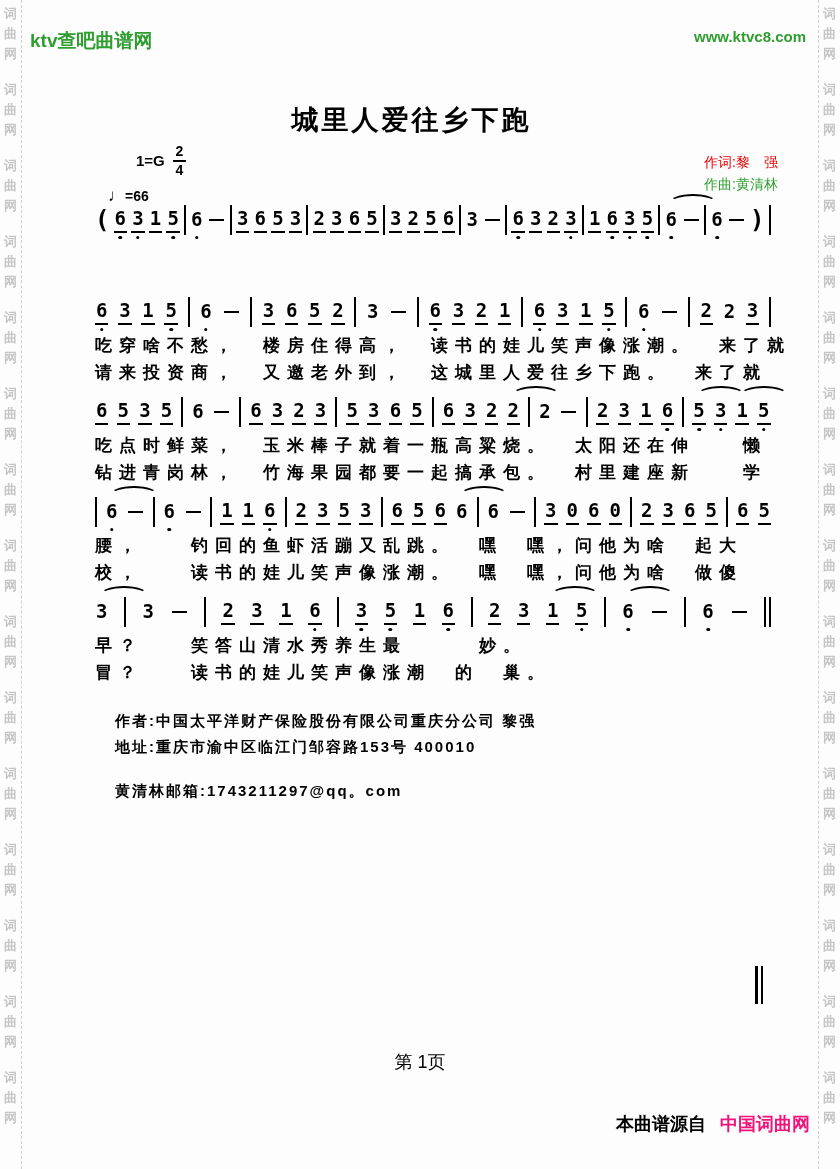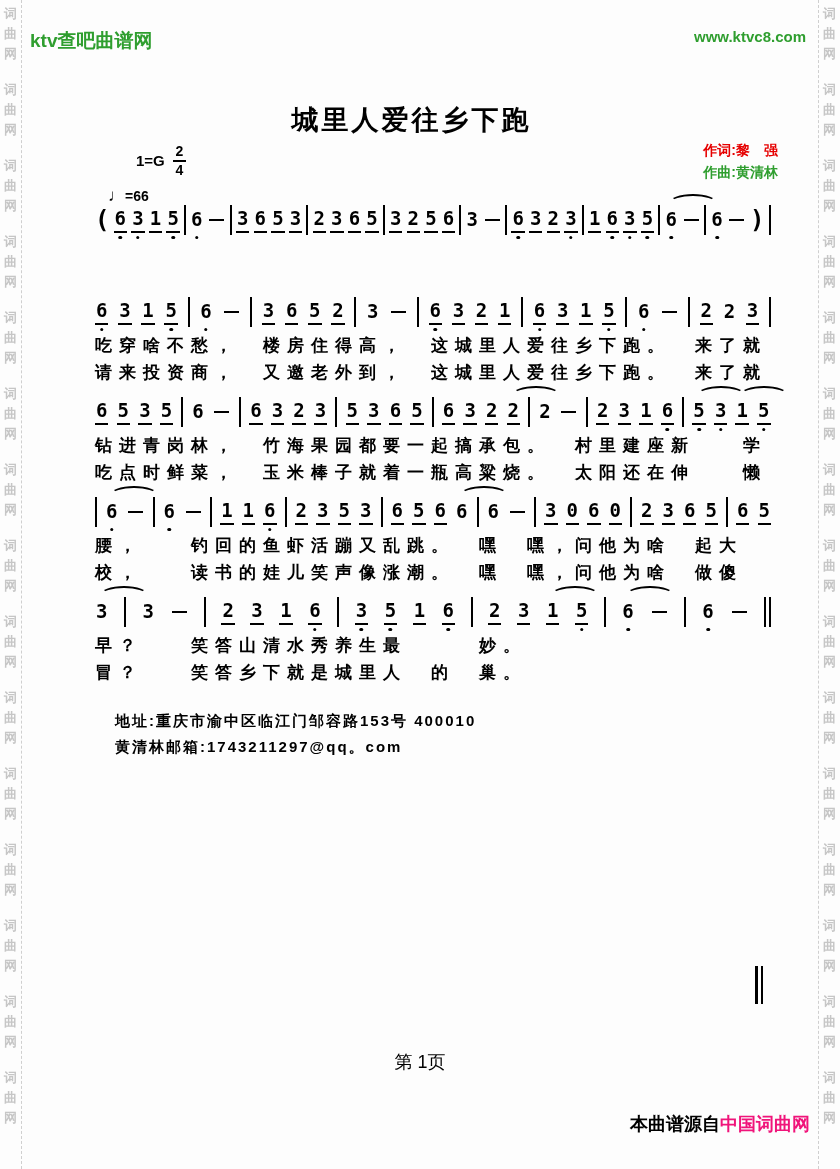--- a/index.html
+++ b/index.html
@@ -23,21 +23,21 @@
            font-size:27px; font-weight:bold; letter-spacing:3px; }
 
   
   .meta { position:absolute; left:108px; top:144px; font-weight:bold; font-size:15px; }
   .keyrow { display:flex; align-items:center;margin-left:28px; }
   .frac { display:inline-flex; flex-direction:column; align-items:center; margin-left:8px; font-size:14px; line-height:15px; }
   .frac .bar-line { width:13px; height:1.5px; background:#000; margin:1px 0; }
   .tempo { margin-top:8px; font-size:14px; }
   .tempo .q { font-size:17px; }
 
-  .credits { position:absolute; right:62px; top:139px; font-size:14px; font-weight:bold; line-height:22px; text-align:left; }
+  .credits { position:absolute; right:62px; top:151px; font-size:14px; font-weight:normal; line-height:22px; text-align:left; }
   .credit-lyr { color:var(--red,#e60000); }
   .credit-cmp { color:var(--green,#2f9e2f);text-align:right; }
 
   
   .music { position:absolute; left:95px; top:200px; width:676px; }
   .mblock { margin-bottom:6px; }
   .mblock.first { margin-bottom:52px; }
   .mline { position:relative; display:flex; justify-content:space-between; align-items:center;
            width:100%; height:40px; font-family:"DejaVu Sans Mono","Liberation Mono",monospace; }
   .tok { position:relative; display:inline-flex; align-items:center; justify-content:center;
@@ -52,28 +52,28 @@
   .dash-tok { width:18px; }
   .dash { display:inline-block; width:15px; height:2.5px; background:#000; }
   .paren { font-size:24px; font-weight:bold; }
   .arc { position:absolute; top:-11px; left:5px; width:48px; height:18px;
          border:2px solid transparent; border-top-color:#000; border-radius:50%; pointer-events:none; }
   .lyric { font-size:17px; font-weight:bold; letter-spacing:7px; line-height:27px; white-space:nowrap; }
 
   
   .contact { position:absolute; left:115px; top:708px; font-size:15px; font-weight:bold;
              letter-spacing:2px; line-height:26px; }
-  .contact .gap { }
+  .contact .gap { margin-top:18px; }
 
   .stray-dbar { position:absolute; left:755px; top:966px; display:flex; gap:3px; }
   .stray-dbar i { display:block; width:2.5px; height:38px; background:#000; }
 
   .pagenum { position:absolute; left:0; right:0; top:1050px; text-align:center; font-size:18px; }
 
-  .source { position:absolute; right:30px; top:1112px; display:flex; 
+  .source { position:absolute; right:30px; top:1112px; display:flex; gap:14px;
             font-size:18px; font-weight:bold; }
   .source .brand { color:var(--pink,#f0147a); }
 </style>
 </head>
 <body>
 
 <div class="page">
 
   <div class="wm-col left">
       <div class="wm-group">
@@ -465,21 +465,21 @@
             <span class="ch">2</span>
           </span>
           <span class="tok note">
             <span class="ch">2</span>
           </span>
           <span class="tok note ul">
             <span class="ch">3</span>
           </span>
           <span class="bar"></span>
         </div>
-        <div class="lyric">吃穿啥不愁，　楼房住得高，　这城里人爱往乡下跑。　来了就</div>
+        <div class="lyric">吃穿啥不愁，　楼房住得高，　读书的娃儿笑声像涨潮。　来了就</div>
         <div class="lyric">请来投资商，　又邀老外到，　这城里人爱往乡下跑。　来了就</div>
       </div>
       <div class="mblock">
         <div class="mline">
           <span class="tok note ul">
             <span class="ch">6</span>
           </span>
           <span class="tok note ul">
             <span class="ch">5</span>
           </span>
@@ -569,22 +569,22 @@
           </span>
           <span class="tok note ul">
             <span class="ch">1</span>
             <span class="arc"></span>
           </span>
           <span class="tok note ul">
             <span class="ch">5</span>
             <span class="dotb"></span>
           </span>
         </div>
+        <div class="lyric">吃点时鲜菜，　玉米棒子就着一瓶高粱烧。　太阳还在伸　　懒</div>
         <div class="lyric">钻进青岗林，　竹海果园都要一起搞承包。　村里建座新　　学</div>
-        <div class="lyric">吃点时鲜菜，　玉米棒子就着一瓶高粱烧。　太阳还在伸　　懒</div>
       </div>
       <div class="mblock">
         <div class="mline">
           <span class="bar"></span>
           <span class="tok note">
             <span class="ch">6</span>
             <span class="dotb"></span>
             <span class="arc"></span>
           </span>
           <span class="tok dash-tok">
@@ -754,25 +754,26 @@
           </span>
           <span class="tok dash-tok">
             <span class="dash"></span>
           </span>
           <span class="dbar">
             <i></i>
             <i></i>
           </span>
         </div>
         <div class="lyric">早？　　笑答山清水秀养生最　　　妙。</div>
-        <div class="lyric">冒？　　笑答乡下就是城里人　的　巢。</div>
+        <div class="lyric">冒？　　读书的娃儿笑声像涨潮　的　巢。</div>
       </div>
     </div>
 
   <div class="contact">
+    <div>作者:中国太平洋财产保险股份有限公司重庆分公司 黎强</div>
     <div>地址:重庆市渝中区临江门邹容路153号 400010</div>
     <div class="gap">黄清林邮箱:1743211297@qq。com</div>
   </div>
 
   <div class="stray-dbar">
       <i></i>
       <i></i>
     </div>
 
   <div class="pagenum">第 1页</div>

